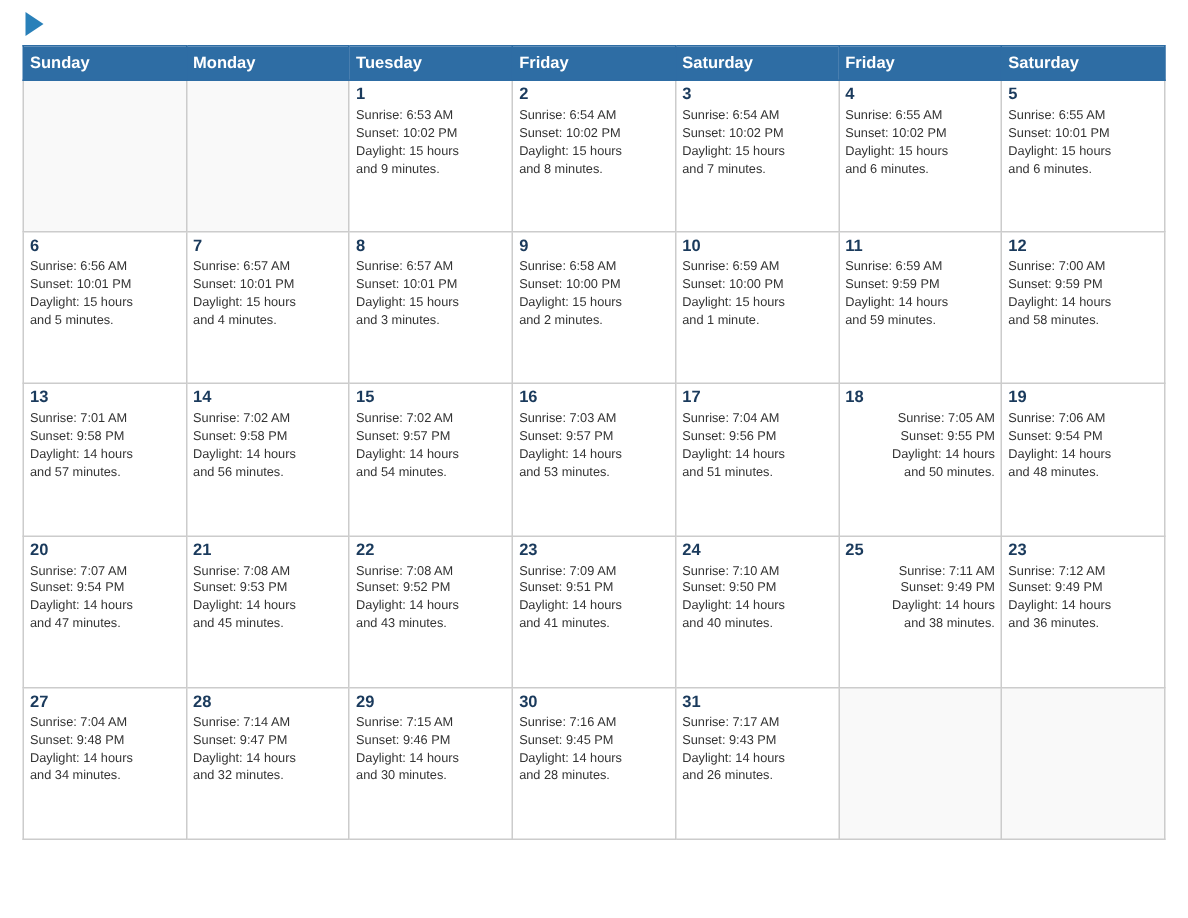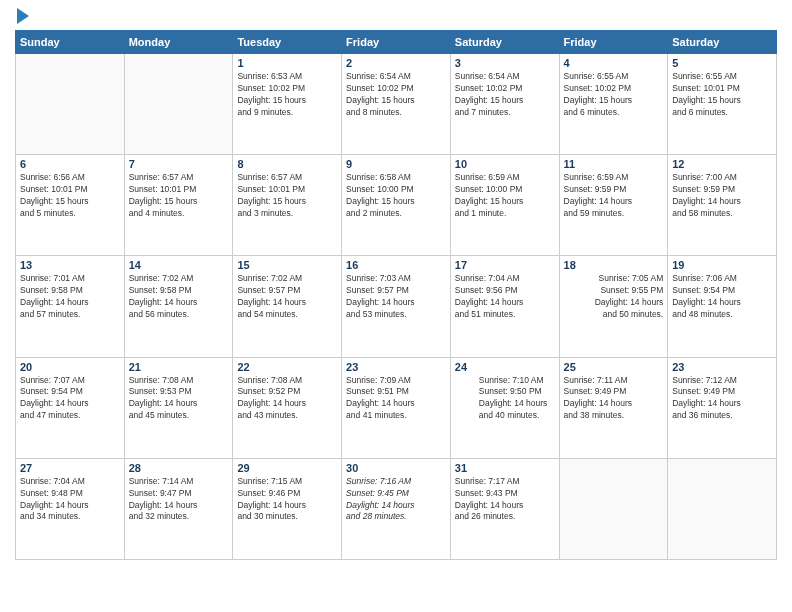--- a/index.html
+++ b/index.html
@@ -304,28 +304,28 @@
           </td>
           <td>
             <span class="day-num">23</span>
             <div class="day-info" style="white-space: pre-line;">Sunrise: 7:09 AM
 Sunset: 9:51 PM
 Daylight: 14 hours
 and 41 minutes.</div>
           </td>
           <td>
             <span class="day-num">24</span>
-            <div class="day-info" style="white-space: pre-line; margin-left: 24px;">Sunrise: 7:10 AM
+            <div class="day-info" style="white-space: pre-line;">Sunrise: 7:10 AM
 Sunset: 9:50 PM
 Daylight: 14 hours
 and 40 minutes.</div>
           </td>
           <td>
             <span class="day-num">25</span>
-            <div class="day-info" style="white-space: pre-line;">Sunrise: 7:11 AM
+            <div class="day-info" style="white-space: pre-line; text-align: right;">Sunrise: 7:11 AM
 Sunset: 9:49 PM
 Daylight: 14 hours
 and 38 minutes.</div>
           </td>
           <td>
             <span class="day-num">23</span>
             <div class="day-info" style="white-space: pre-line;">Sunrise: 7:12 AM
 Sunset: 9:49 PM
 Daylight: 14 hours
 and 36 minutes.</div>
@@ -348,21 +348,21 @@
           </td>
           <td>
             <span class="day-num">29</span>
             <div class="day-info" style="white-space: pre-line;">Sunrise: 7:15 AM
 Sunset: 9:46 PM
 Daylight: 14 hours
 and 30 minutes.</div>
           </td>
           <td>
             <span class="day-num">30</span>
-            <div class="day-info" style="white-space: pre-line; font-style: italic;">Sunrise: 7:16 AM
+            <div class="day-info" style="white-space: pre-line;">Sunrise: 7:16 AM
 Sunset: 9:45 PM
 Daylight: 14 hours
 and 28 minutes.</div>
           </td>
           <td>
             <span class="day-num">31</span>
             <div class="day-info" style="white-space: pre-line;">Sunrise: 7:17 AM
 Sunset: 9:43 PM
 Daylight: 14 hours
 and 26 minutes.</div>

